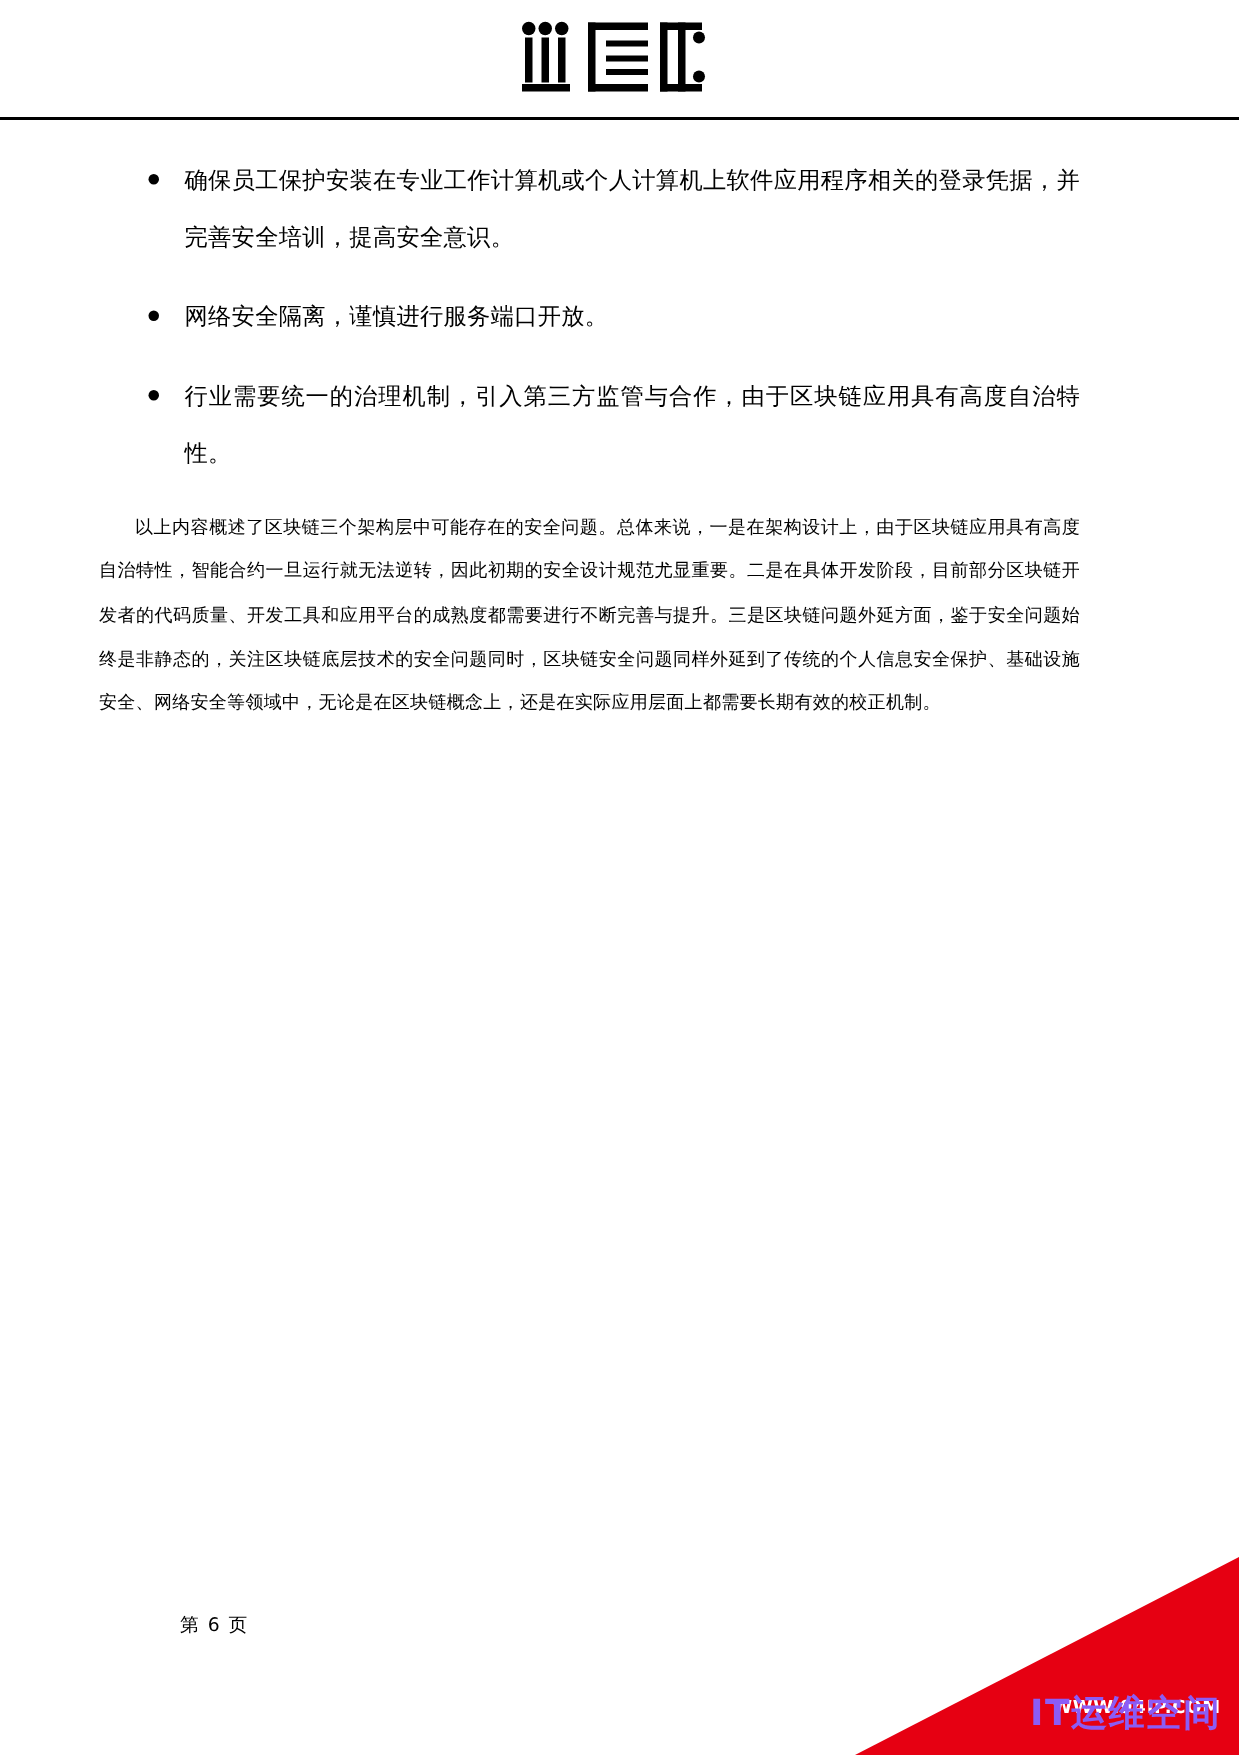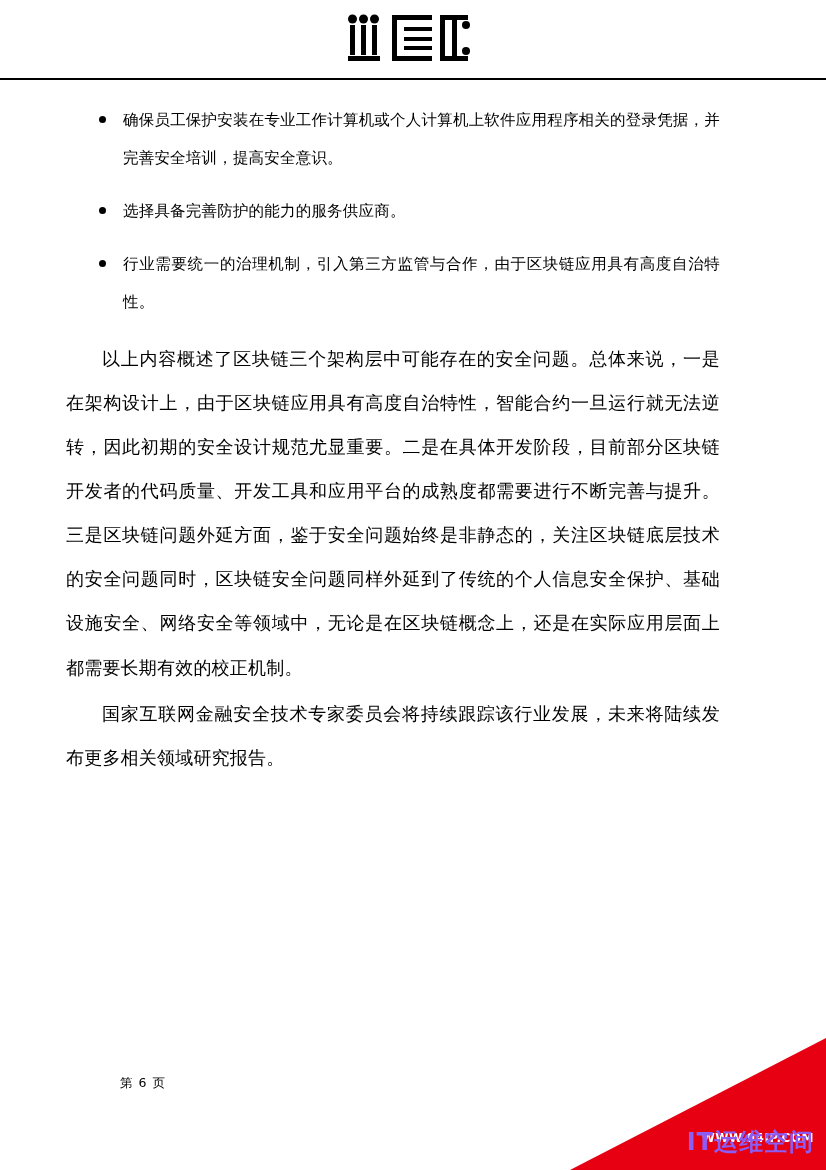--- a/index.html
+++ b/index.html
@@ -72,21 +72,21 @@
 
   h2.section-title {
     font-size: 22px;
     font-weight: bold;
     margin: 12px 0 8px 0;
     letter-spacing: 1px;
   }
   h2.section-title .num { margin-right: 22px; }
 
   p.body-para {
-    font-size: 18px;
+    font-size: 12px;
     line-height: 2.45;
     margin: 0 0 2px 0;
     text-indent: 2em;
     text-align: justify;
     letter-spacing: 0.2px;
   }
 
   
   .footer {
     position: absolute;
@@ -173,27 +173,26 @@
       </g>
     </svg>
   </div>
 </div>
 <div class="header-rule"></div>
 
 <div class="content">
 
   <ul class="bullets">
     <li>确保员工保护安装在专业工作计算机或个人计算机上软件应用程序相关的登录凭据，并完善安全培训，提高安全意识。</li>
-    <li>选择具备完善防护的能力的服务供应商。</li>
+    <li>网络安全隔离，谨慎进行服务端口开放。</li>
     <li>行业需要统一的治理机制，引入第三方监管与合作，由于区块链应用具有高度自治特性。</li>
   </ul>
 
 
   <p class="body-para">以上内容概述了区块链三个架构层中可能存在的安全问题。总体来说，一是在架构设计上，由于区块链应用具有高度自治特性，智能合约一旦运行就无法逆转，因此初期的安全设计规范尤显重要。二是在具体开发阶段，目前部分区块链开发者的代码质量、开发工具和应用平台的成熟度都需要进行不断完善与提升。三是区块链问题外延方面，鉴于安全问题始终是非静态的，关注区块链底层技术的安全问题同时，区块链安全问题同样外延到了传统的个人信息安全保护、基础设施安全、网络安全等领域中，无论是在区块链概念上，还是在实际应用层面上都需要长期有效的校正机制。</p>
-  <p class="body-para">国家互联网金融安全技术专家委员会将持续跟踪该行业发展，未来将陆续发布更多相关领域研究报告。</p>
 
 </div>
 
 <div class="footer">
   <div class="page-number">第 6 页</div>
   <div class="watermark">
     <div class="tri"></div>
     <div class="wm-url">WWW.94IP.COM</div>
     <div class="wm-name">IT运维空间</div>
   </div>

